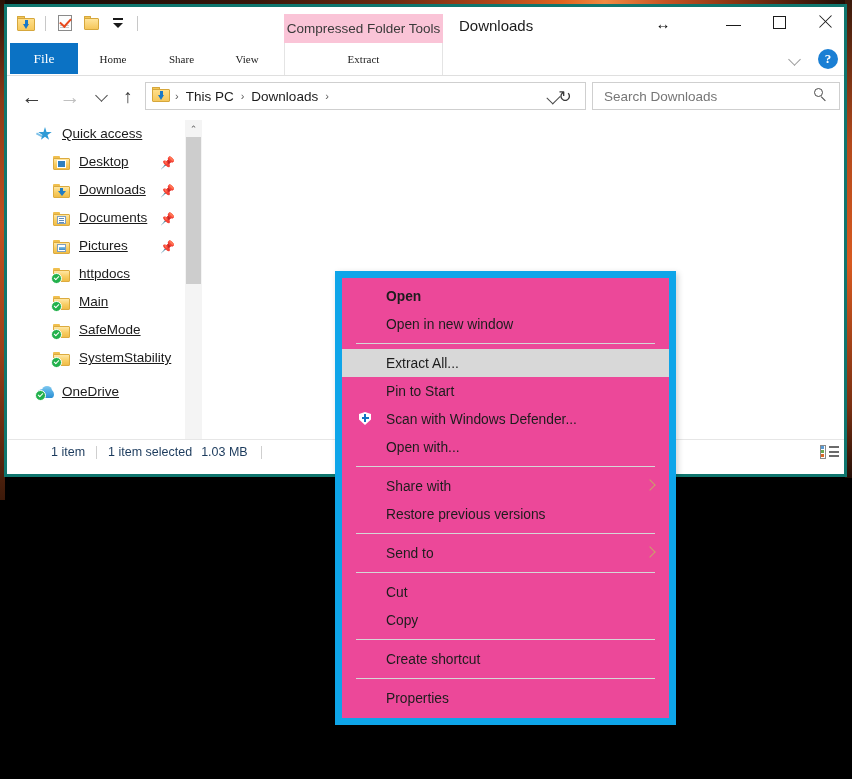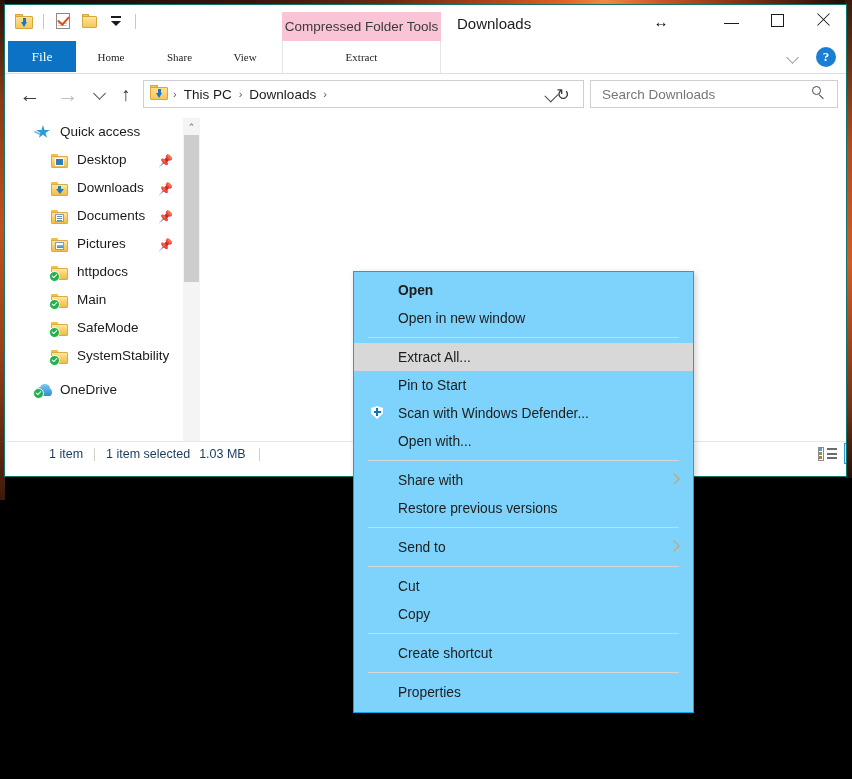--- a/index.html
+++ b/index.html
@@ -36,21 +36,21 @@
     width: 7px; height: 478px;
     background: linear-gradient(180deg,#3a1a0c 0%, #b44a1c 30%, #d85a20 55%, #7a3012 85%, #240f07 100%);
   }
 
   
   #explorer-window {
     position: absolute;
     left: 4px; top: 4px;
     width: 843px; height: 473px;
     background: #ffffff;
-    border: 1px solid #0f766e;
+    border: 3px solid #0f766e;
     box-sizing: border-box;
     overflow: hidden;
   }
 
   
   .titlebar {
     position: absolute; left: 0; top: 0;
     width: 841px; height: 32px;
     background: #ffffff;
   }
@@ -329,21 +329,21 @@
     cursor: default;
     white-space: nowrap;
   }
   .nav-root { padding-left: 28px; }
   .nav-child { padding-left: 45px; }
   .nav-icon-slot {
     width: 20px; height: 18px;
     display: flex; align-items: center; justify-content: flex-start;
     margin-right: 6px;
   }
-  .nav-label { line-height: 1; }
+  .nav-label { line-height: 1; text-decoration: underline; }
   .pin {
     position: absolute; right: 12px; top: 8px;
     width: 12px; height: 13px;
     color: #8b8b8b; font-size: 12px;
   }
 
   
   .ico-star { position: relative; width: 17px; height: 16px; }
   .ico-star .s {
     position: absolute; left: 2px; top: 1px;
@@ -593,24 +593,24 @@
     border: 1.3px solid #8a8a8a; background: #ffffff; box-sizing: border-box;
   }
   .glyph-large .pic {
     position: absolute; left: 2px; bottom: 2px; width: 13px; height: 7px;
     background: linear-gradient(180deg,#a9d8a1 0%, #4f9ec8 55%, #2b6fa8 100%);
   }
 
   
   #context-menu {
     position: absolute;
-    left: 353px; top: 271px;
+    left: 335px; top: 271px;
     width: 341px;
-    background: #7dd3fc;
-    border: 1px solid #0ea5e9;
+    background: #ec4899;
+    border: 7px solid #0ea5e9;
     box-sizing: border-box;
     box-shadow: 2px 2px 6px rgba(0,0,0,0.18);
     padding: 4px 0 6px 0;
     z-index: 50;
   }
   .ctx-item {
     position: relative;
     height: 28px;
     display: flex; align-items: center;
     font-size: 13.8px; color: #1d1d1d;

